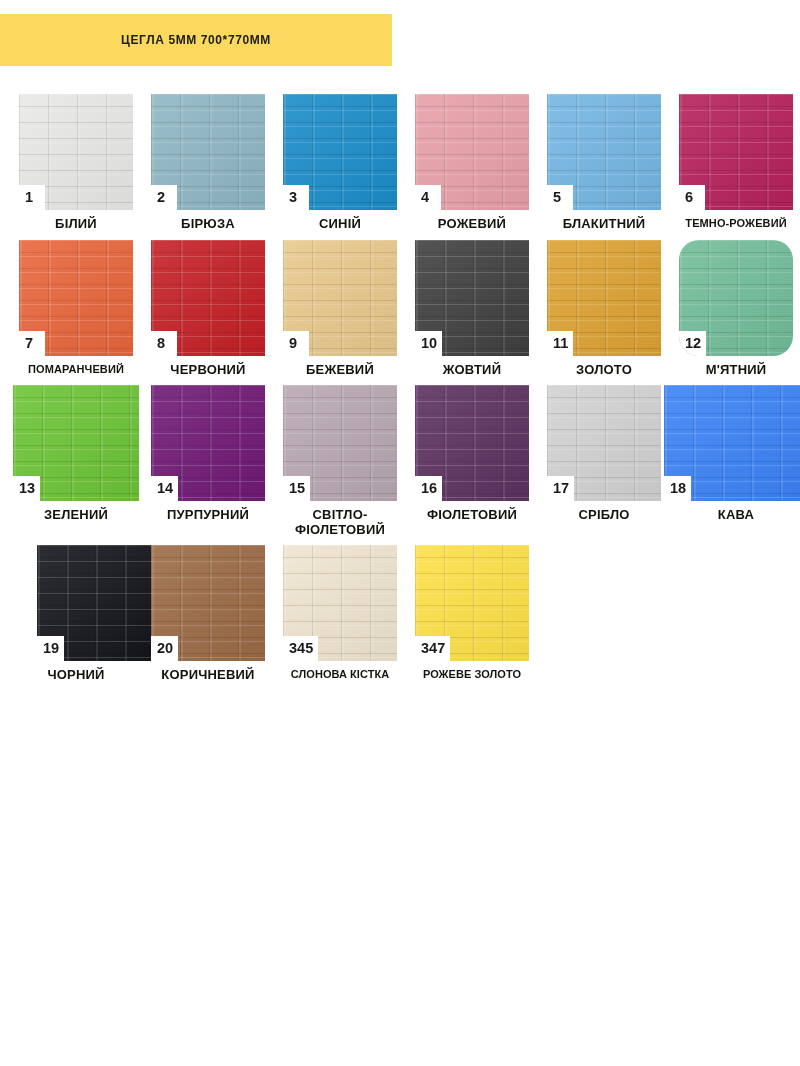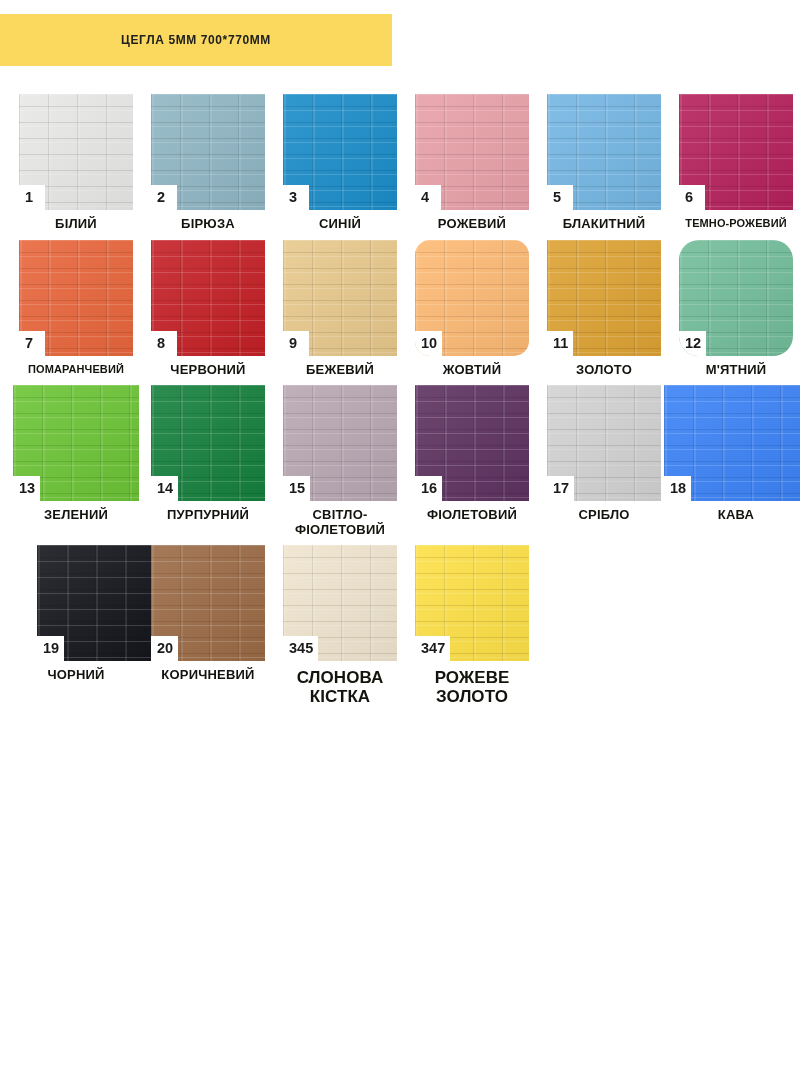--- a/index.html
+++ b/index.html
@@ -113,21 +113,21 @@
     font-size: 13px;
     font-weight: bold;
     letter-spacing: 0.2px;
     color: #14140f;
     text-align: center;
     line-height: 1.12;
     width: 132px;
     white-space: pre-line;
   }
   .swatch-label.compact { font-size: 11px; letter-spacing: 0.1px; }
-  .swatch-label.compact2 { font-size: 17px; letter-spacing: 0.05px; }
+  .swatch-label.compact2 { font-size: 11px; letter-spacing: 0.05px; }
 </style>
 </head>
 <body>
 
 <div class="header-banner">
   <div class="header-title">ЦЕГЛА 5ММ 700*770ММ</div>
 </div>
 
 <div class="catalog">
     <div class="swatch-row">
@@ -208,21 +208,21 @@
       <div class="swatch-cell">
         <div class="swatch-panel" style="background: rgb(232, 201, 140);">
           <div class="swatch-texture"></div>
           <div class="swatch-badge">
             <span class="swatch-badge-text">9</span>
           </div>
         </div>
         <div class="swatch-label">БЕЖЕВИЙ</div>
       </div>
       <div class="swatch-cell">
-        <div class="swatch-panel" style="background: #fdba74; border-radius: 15px;">
+        <div class="swatch-panel" style="background: #404040;">
           <div class="swatch-texture"></div>
           <div class="swatch-badge">
             <span class="swatch-badge-text">10</span>
           </div>
         </div>
         <div class="swatch-label">ЖОВТИЙ</div>
       </div>
       <div class="swatch-cell">
         <div class="swatch-panel" style="background: rgb(221, 162, 51);">
           <div class="swatch-texture"></div>
@@ -246,21 +246,21 @@
       <div class="swatch-cell">
         <div class="swatch-panel" style="background: rgb(108, 196, 54); padding-left: 12px;">
           <div class="swatch-texture"></div>
           <div class="swatch-badge">
             <span class="swatch-badge-text">13</span>
           </div>
         </div>
         <div class="swatch-label">ЗЕЛЕНИЙ</div>
       </div>
       <div class="swatch-cell">
-        <div class="swatch-panel" style="background: #15803d;">
+        <div class="swatch-panel" style="background: #701a75;">
           <div class="swatch-texture"></div>
           <div class="swatch-badge">
             <span class="swatch-badge-text">14</span>
           </div>
         </div>
         <div class="swatch-label">ПУРПУРНИЙ</div>
       </div>
       <div class="swatch-cell">
         <div class="swatch-panel" style="background: rgb(184, 167, 178);">
           <div class="swatch-texture"></div>

